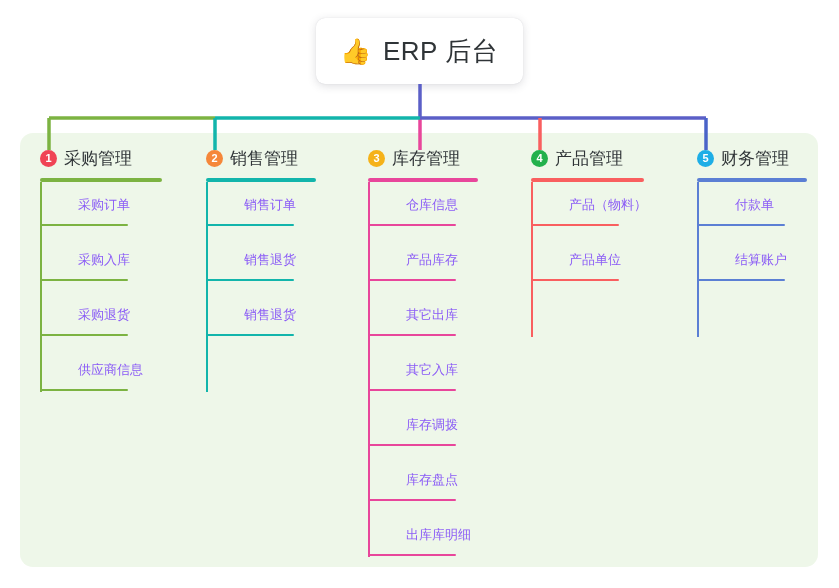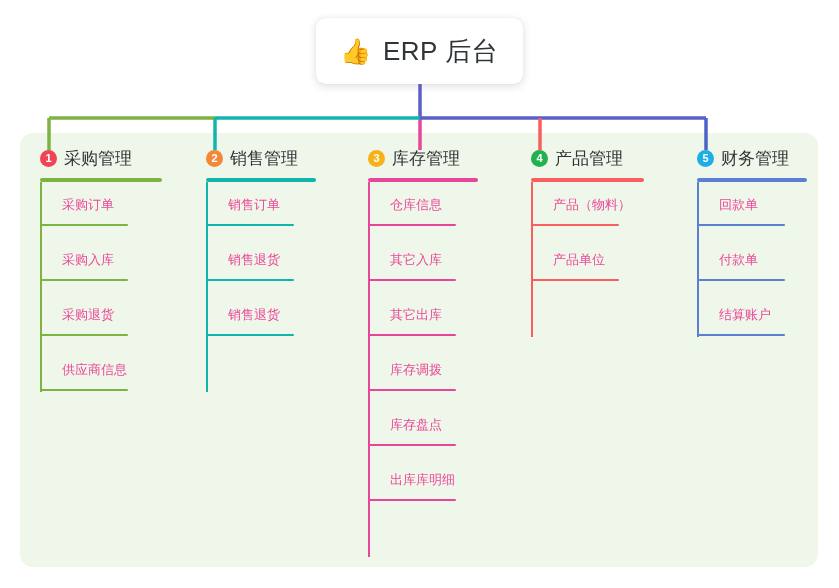--- a/index.html
+++ b/index.html
@@ -47,22 +47,22 @@
     display:inline-flex;align-items:center;justify-content:center;
     color:#fff;font-size:11px;line-height:1;font-weight:bold;
     flex:0 0 auto;
   }
   .col-title{font-size:17px;color:#2f3437;text-align:right;}
   .head-rule{height:4px;border-radius:2px;margin-top:7px;}
 
   .items{position:relative;margin-top:0;}
   .item{position:relative;height:55px;}
   .item-label{
-    position:absolute;left:22px;top:14px;
-    font-size:13px;color:#ec4899;white-space:nowrap;
+    position:absolute;left:38px;top:14px;
+    font-size:13px;color:#8b5cf6;white-space:nowrap;
   }
   .item-rule{
     position:absolute;left:0;top:42px;height:2px;border-radius:1px;
   }
   .spine{position:absolute;left:0;top:0;width:2px;}
 </style>
 </head>
 <body>
 
 <div id="root">
@@ -143,25 +143,29 @@
           <span class="col-title">库存管理</span>
         </div>
         <div class="head-rule" style="background: rgb(232, 70, 155); width: 110px;"></div>
         <div class="items">
           <div class="spine" style="background: rgb(232, 70, 155); height: 375px;"></div>
           <div class="item">
             <span class="item-label">仓库信息</span>
             <div class="item-rule" style="background: rgb(232, 70, 155); width: 88px;"></div>
           </div>
           <div class="item">
+            <span class="item-label">产品库存</span>
+            <div class="item-rule" style="background: rgb(232, 70, 155); width: 88px;"></div>
+          </div>
+          <div class="item">
+            <span class="item-label">其它出库</span>
+            <div class="item-rule" style="background: rgb(232, 70, 155); width: 88px;"></div>
+          </div>
+          <div class="item">
             <span class="item-label">其它入库</span>
-            <div class="item-rule" style="background: rgb(232, 70, 155); width: 88px;"></div>
-          </div>
-          <div class="item">
-            <span class="item-label">其它出库</span>
             <div class="item-rule" style="background: rgb(232, 70, 155); width: 88px;"></div>
           </div>
           <div class="item">
             <span class="item-label">库存调拨</span>
             <div class="item-rule" style="background: rgb(232, 70, 155); width: 88px;"></div>
           </div>
           <div class="item">
             <span class="item-label">库存盘点</span>
             <div class="item-rule" style="background: rgb(232, 70, 155); width: 88px;"></div>
           </div>
@@ -191,24 +195,20 @@
       </div>
       <div class="col" style="left: 697px; width: 110px;">
         <div class="col-head">
           <span class="badge" style="background: rgb(30, 174, 230);">5</span>
           <span class="col-title">财务管理</span>
         </div>
         <div class="head-rule" style="background: rgb(91, 127, 212); width: 110px;"></div>
         <div class="items">
           <div class="spine" style="background: rgb(91, 127, 212); height: 155px;"></div>
           <div class="item">
-            <span class="item-label">回款单</span>
-            <div class="item-rule" style="background: rgb(91, 127, 212); width: 88px;"></div>
-          </div>
-          <div class="item">
             <span class="item-label">付款单</span>
             <div class="item-rule" style="background: rgb(91, 127, 212); width: 88px;"></div>
           </div>
           <div class="item">
             <span class="item-label">结算账户</span>
             <div class="item-rule" style="background: rgb(91, 127, 212); width: 88px;"></div>
           </div>
         </div>
       </div>
     </div>

